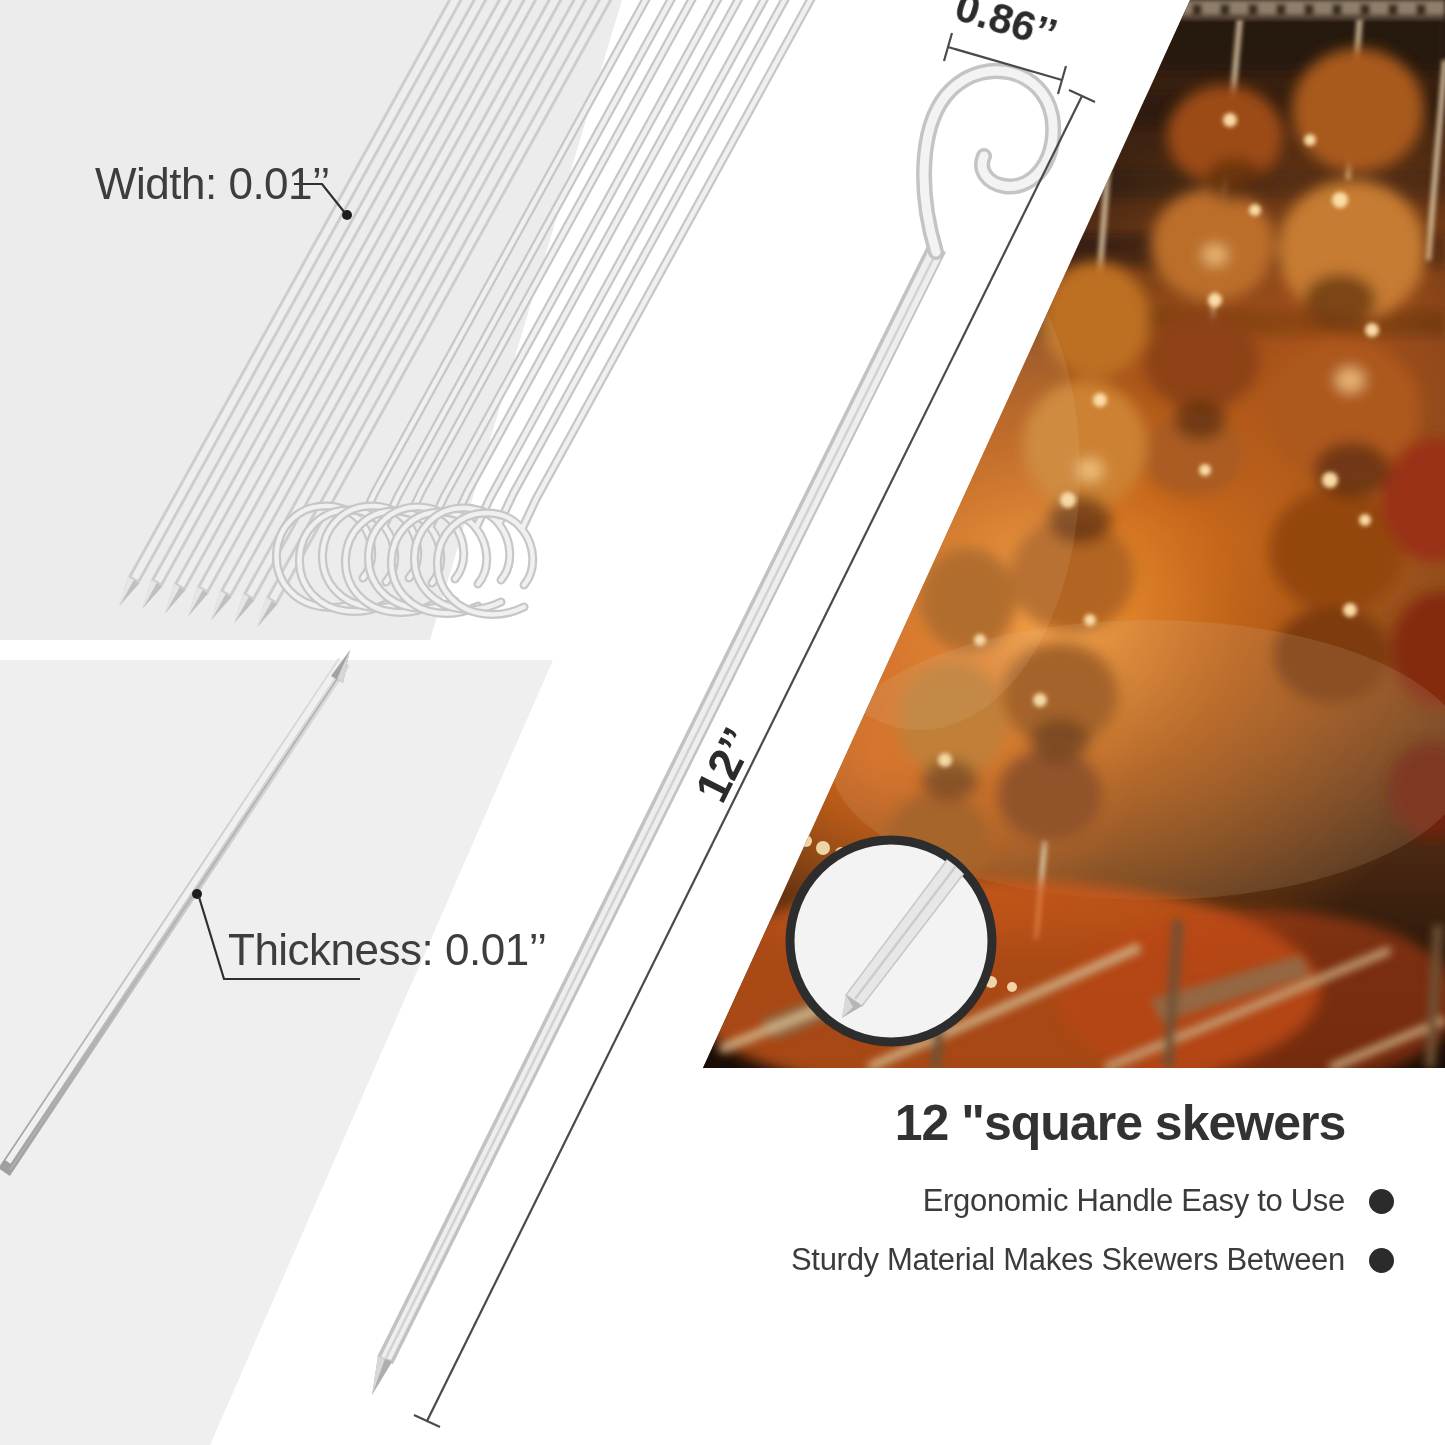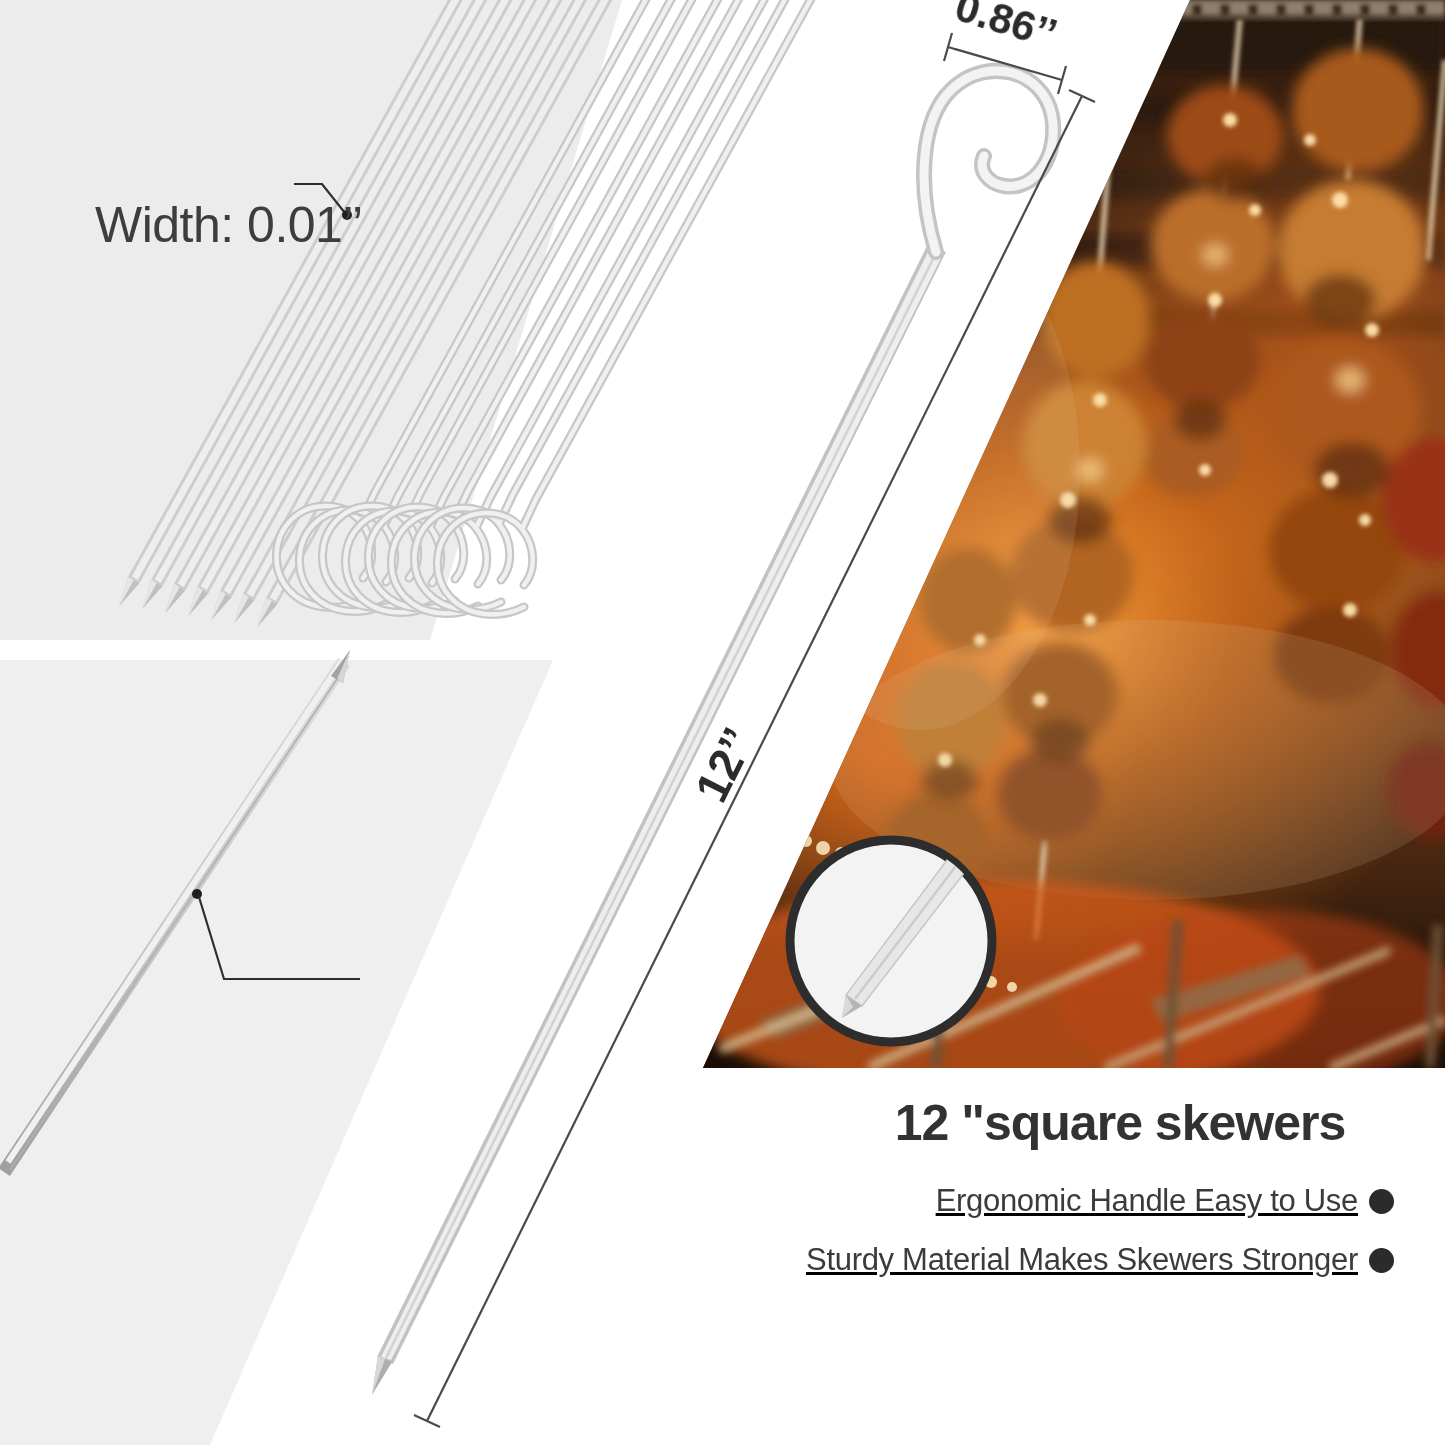--- a/index.html
+++ b/index.html
@@ -2,36 +2,36 @@
 <html><head>
 <meta charset="utf-8">
 <style>
   html,body{margin:0;padding:0;background:#888;}
   .stage{
     position:relative;width:1445px;height:1445px;overflow:hidden;
     background:#ffffff;font-family:"Liberation Sans",sans-serif;
   }
   .stage svg{position:absolute;left:0;top:0;}
   .label{
-    position:absolute;color:#3d3d3d;font-size:50px;line-height:1;
-    white-space:nowrap;letter-spacing:-0.5px;margin-top:38px;
+    position:absolute;color:#3d3d3d;font-size:44px;line-height:1;
+    white-space:nowrap;letter-spacing:-0.5px;
   }
   .dim-text{
     font-family:"Liberation Sans",sans-serif;font-weight:700;fill:#2b2b2b;
   }
   .headline{
     position:absolute;left:830px;top:1094px;width:580px;text-align:center;
     font-size:50px;font-weight:700;color:#323232;letter-spacing:-1px;white-space:nowrap;
   }
   .bullets{
     position:absolute;right:51px;top:1184px;display:flex;flex-direction:column;
   }
   .bullet-row{
-    display:flex;align-items:center;justify-content:flex-end;gap:11px;
-    height:34px;margin-bottom:25px;text-decoration:underline;
+    display:flex;align-items:center;justify-content:flex-end;gap:24px;
+    height:34px;margin-bottom:25px;
   }
   .bullet-text{
     font-size:31px;color:#3b3b3b;white-space:nowrap;letter-spacing:-0.3px;
   }
   .bullet-dot{
     width:25px;height:25px;border-radius:50%;background:#2b2b2b;flex:0 0 auto;
   }
 </style>
 </head>
 <body>
@@ -308,27 +308,28 @@
       <polygon points="953,852 971,864 862,1006 846,995" fill="#e7e7e7" stroke="#c6c6c6" stroke-width="1.5"></polygon>
       <line x1="962" y1="858" x2="855" y2="999" stroke="#cccccc" stroke-width="2.5"></line>
       <polygon points="846,995 862,1006 842,1018" fill="#b5b5b5"></polygon>
       <polygon points="846,995 853,1007 842,1018" fill="#d9d9d9"></polygon>
     </g>
   </g>
 </svg>
 
 <div class="label" style="left:95px;top:162px;">Width: 0.01’’</div>
 
+<div class="label" style="left:228px;top:928px;">Thickness: 0.01’’</div>
 
 <div class="headline">12 "square skewers</div>
 
 <div class="bullets">
   <div class="bullet-row">
     <span class="bullet-text">Ergonomic Handle Easy to Use</span>
     <span class="bullet-dot"></span>
   </div>
   <div class="bullet-row">
-    <span class="bullet-text">Sturdy Material Makes Skewers Stronger</span>
+    <span class="bullet-text">Sturdy Material Makes Skewers Between</span>
     <span class="bullet-dot"></span>
   </div>
 </div>
 
 </div>
 
 </body></html>

